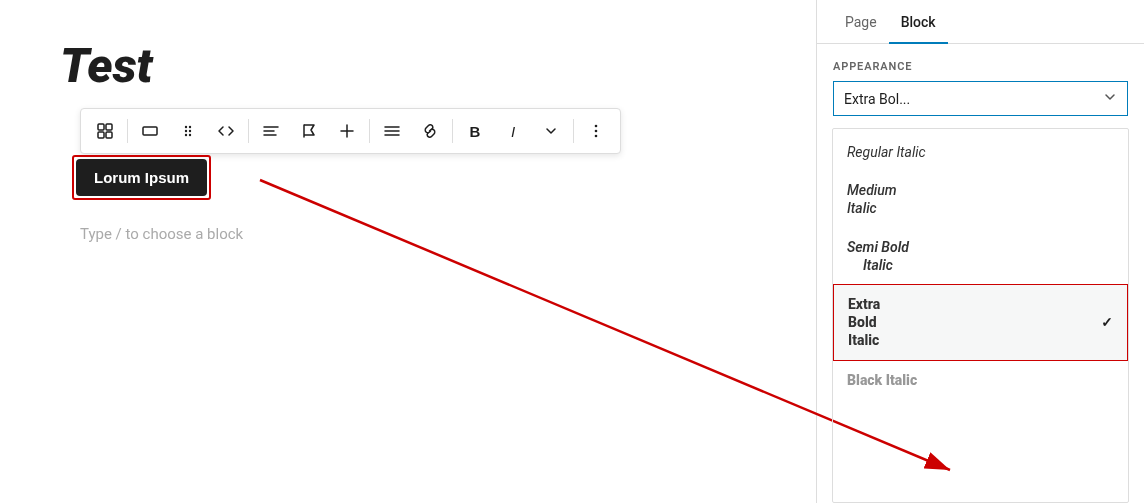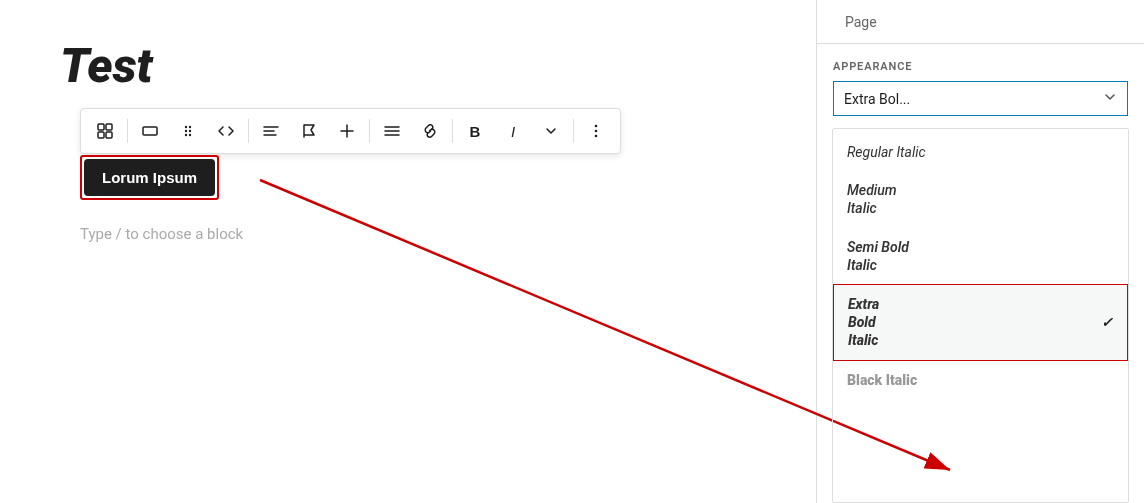--- a/index.html
+++ b/index.html
@@ -61,21 +61,21 @@
       width: 1px;
       height: 24px;
       background: #ddd;
       margin: 0 2px;
     }
 
     
     .button-block-wrapper {
       position: absolute;
       top: 155px;
-      left: 80px;
+      left: 72px;
       border: 2px solid #cc0000;
       border-radius: 3px;
       padding: 2px;
     }
 
     .lorum-button {
       background: #1e1e1e;
       color: #fff;
       border: none;
       border-radius: 4px;
@@ -196,23 +196,23 @@
 
     .font-item .checkmark {
       color: #1e1e1e;
       font-size: 14px;
       font-weight: bold;
     }
 
     
     .font-regular-italic { font-style: italic; }
     .font-medium-italic { font-weight: 500; font-style: italic; }
-    .font-semi-bold-italic { font-weight: 600; font-style: italic; }
+    .font-semi-bold-italic { font-weight: 600; font-style: italic; text-align: center; }
     .font-bold-italic { font-weight: 700; font-style: italic; }
-    .font-extra-bold-italic { font-weight: 800; font-style: italic; }
+    .font-extra-bold-italic { font-weight: 800; }
   </style>
 </head>
 <body>
 
 <div class="editor-area">
 
   <h1 class="editor-heading">Test</h1>
 
   <div class="block-toolbar">
     <button class="toolbar-btn">
@@ -331,20 +331,21 @@
     <line x1="30" y1="20" x2="720" y2="310" stroke="#cc0000" stroke-width="2.5" marker-end="url(#arrowhead)"></line>
   </svg>
 
   <p class="placeholder-text">Type / to choose a block</p>
 </div>
 
 <div class="sidebar">
 
   <div class="sidebar-tabs">
     <div class="sidebar-tab">Page</div>
+    <div class="sidebar-tab active">Block</div>
   </div>
 
   <div class="section-label">APPEARANCE</div>
 
   <div class="appearance-dropdown">
     <span>Extra Bol...</span>
     <span>
       <svg width="14" height="14" viewBox="0 0 14 14" fill="none">
         <polyline points="3,5 7,9 11,5" stroke="#555" stroke-width="1.5" fill="none" stroke-linecap="round" stroke-linejoin="round"></polyline>
       </svg>

